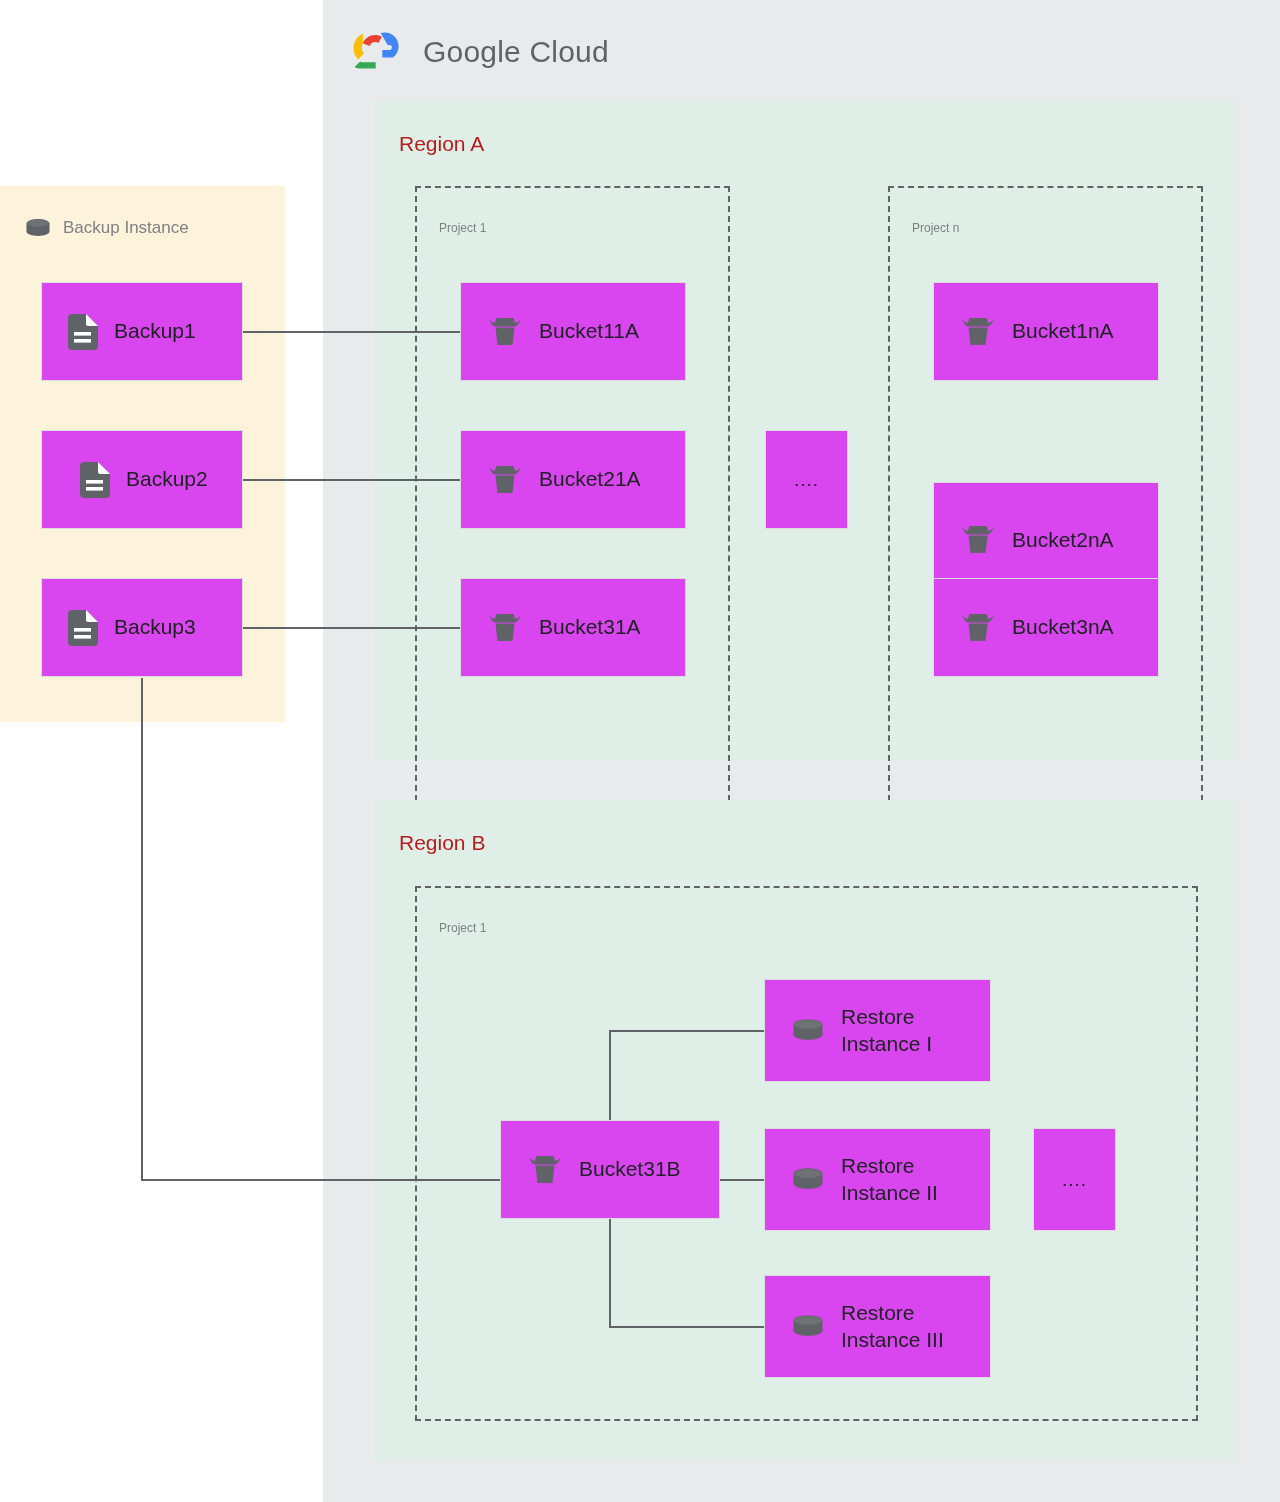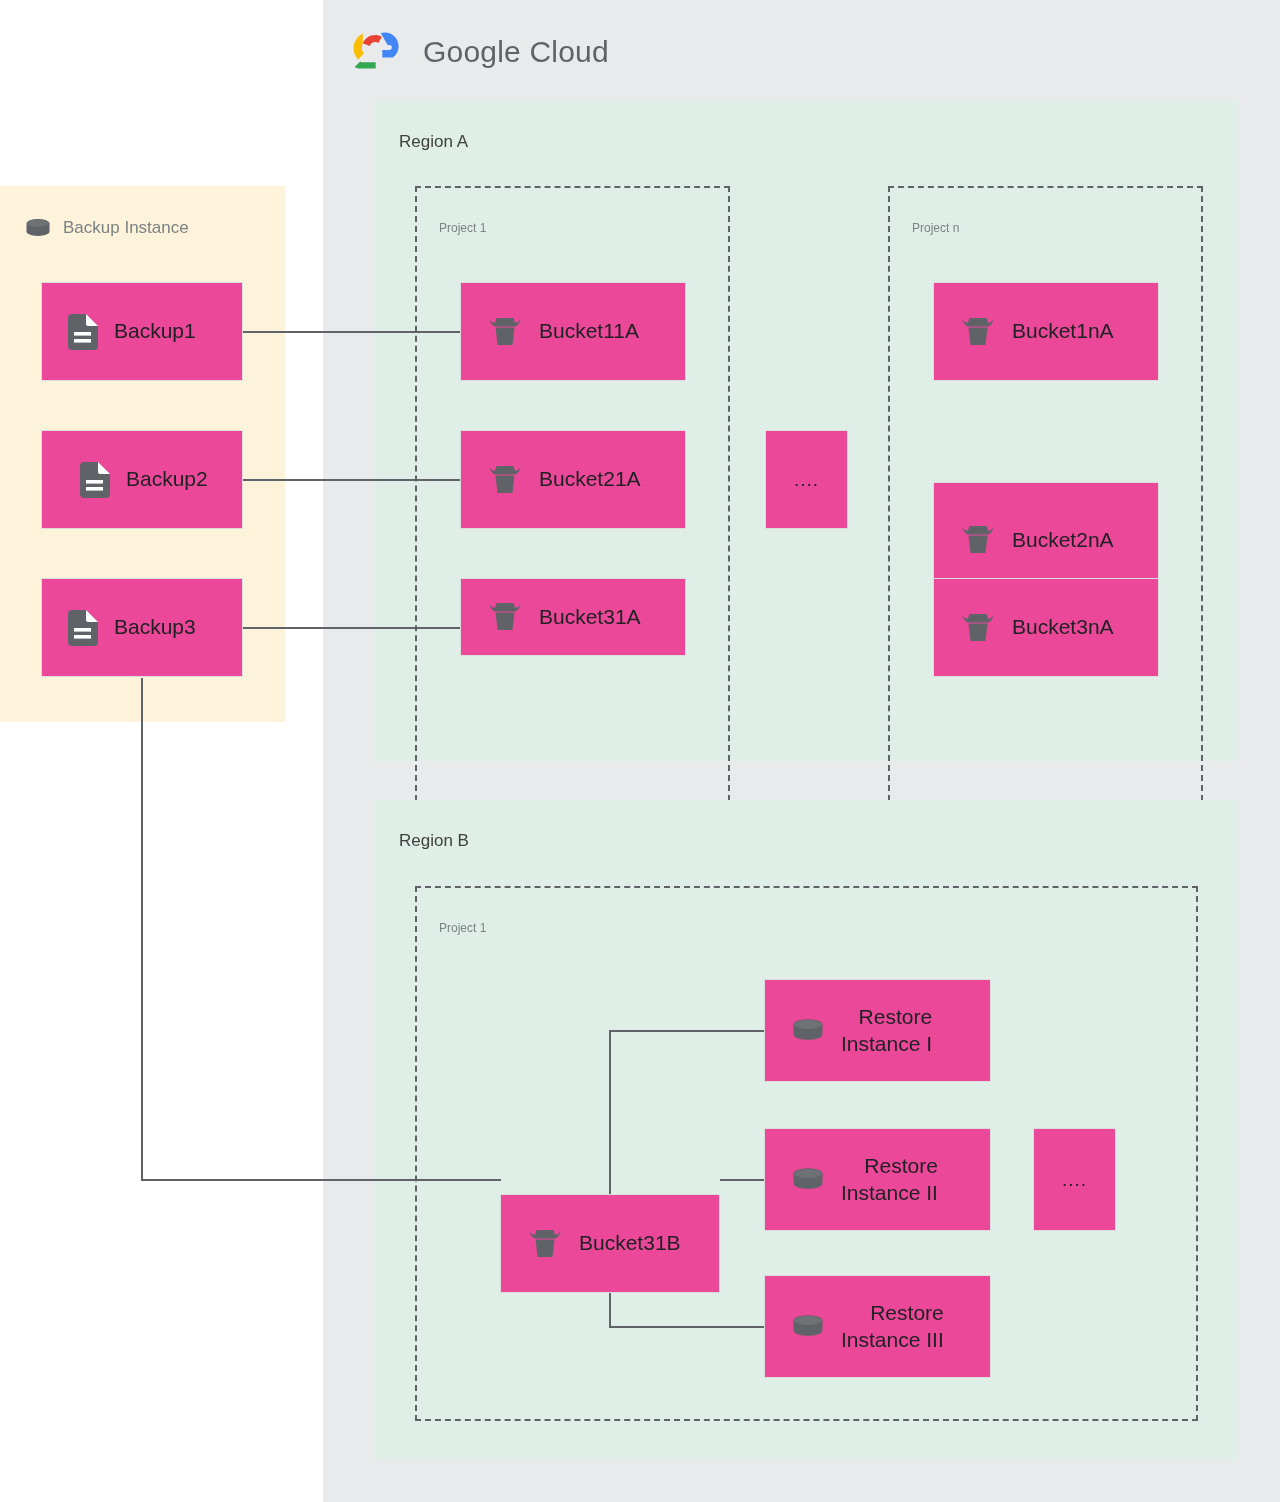--- a/index.html
+++ b/index.html
@@ -48,22 +48,22 @@
     position: absolute;
     background: #dfefe7;
   }
   .region-a { left: 374px; top: 101px; width: 863px; height: 660px; }
   .region-b { left: 374px; top: 800px; width: 863px; height: 660px; }
 
   .region-label {
     position: absolute;
     left: 25px;
     top: 31px;
-    font-size: 17px;
-    color: #404040;
+    font-size: 21px;
+    color: #b91c1c;
     white-space: nowrap;
   }
 
   .project {
     position: absolute;
     border: 2px dashed #5f6368;
     box-sizing: border-box;
   }
   .project-label {
     position: absolute;
@@ -97,27 +97,26 @@
   }
   .backup-panel-title {
     font-size: 17px;
     color: #7d8285;
     white-space: nowrap;
   }
 
   
   .node {
     position: absolute;
-    background: #ec4899;
+    background: #d946ef;
     border: 1px solid #dcdcdc;
     box-sizing: border-box;
     display: flex;
     align-items: center;
     justify-content: flex-start;
-    text-align: right;
   }
   .node-inner {
     display: flex;
     align-items: center;
     gap: 16px;
     padding-left: 26px;
   }
   .node-label {
     font-size: 21px;
     color: #202124;
@@ -275,21 +274,21 @@
       <span>
         <svg class="icon" width="36" height="32" viewBox="0 0 36 32" aria-hidden="true">
           <path d="M2 3 C2 3 4.5 10 8 10.5 L28 10.5 C31.5 10 34 3 34 3 C34 3 30 8 28 6.5 L26.5 2 L9.5 2 L8 6.5 C6 8 2 3 2 3 Z" fill="#5f6368"></path>
           <path d="M8.5 11.5 L27.5 11.5 L25.5 29 L10.5 29 Z" fill="#5f6368"></path>
         </svg>
       </span>
       <span class="node-label">Bucket21A</span>
     </div>
   </div>
 
-  <div class="node" style="left:460px; top:578px; width:226px; height:78px;">
+  <div class="node" style="left:460px; top:578px; width:226px; height:99px;">
     <div class="node-inner">
       <span>
         <svg class="icon" width="36" height="32" viewBox="0 0 36 32" aria-hidden="true">
           <path d="M2 3 C2 3 4.5 10 8 10.5 L28 10.5 C31.5 10 34 3 34 3 C34 3 30 8 28 6.5 L26.5 2 L9.5 2 L8 6.5 C6 8 2 3 2 3 Z" fill="#5f6368"></path>
           <path d="M8.5 11.5 L27.5 11.5 L25.5 29 L10.5 29 Z" fill="#5f6368"></path>
         </svg>
       </span>
       <span class="node-label">Bucket31A</span>
     </div>
   </div>
@@ -329,21 +328,21 @@
       <span>
         <svg class="icon" width="36" height="32" viewBox="0 0 36 32" aria-hidden="true">
           <path d="M2 3 C2 3 4.5 10 8 10.5 L28 10.5 C31.5 10 34 3 34 3 C34 3 30 8 28 6.5 L26.5 2 L9.5 2 L8 6.5 C6 8 2 3 2 3 Z" fill="#5f6368"></path>
           <path d="M8.5 11.5 L27.5 11.5 L25.5 29 L10.5 29 Z" fill="#5f6368"></path>
         </svg>
       </span>
       <span class="node-label">Bucket3nA</span>
     </div>
   </div>
 
-  <div class="node" style="left:500px; top:1194px; width:220px; height:99px;">
+  <div class="node" style="left:500px; top:1120px; width:220px; height:99px;">
     <div class="node-inner">
       <span>
         <svg class="icon" width="36" height="32" viewBox="0 0 36 32" aria-hidden="true">
           <path d="M2 3 C2 3 4.5 10 8 10.5 L28 10.5 C31.5 10 34 3 34 3 C34 3 30 8 28 6.5 L26.5 2 L9.5 2 L8 6.5 C6 8 2 3 2 3 Z" fill="#5f6368"></path>
           <path d="M8.5 11.5 L27.5 11.5 L25.5 29 L10.5 29 Z" fill="#5f6368"></path>
         </svg>
       </span>
       <span class="node-label">Bucket31B</span>
     </div>
   </div>

